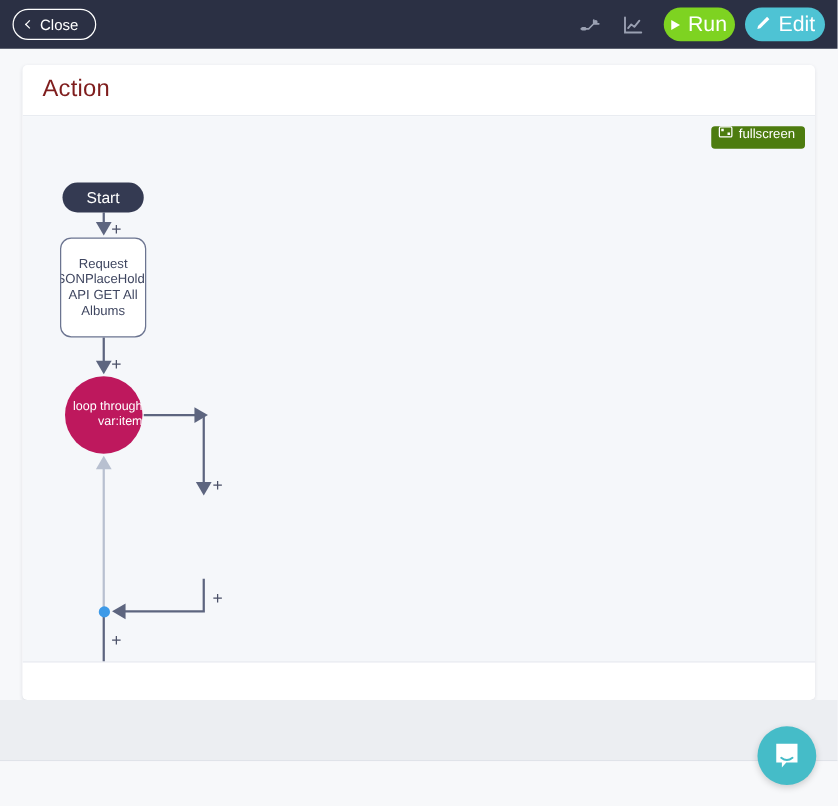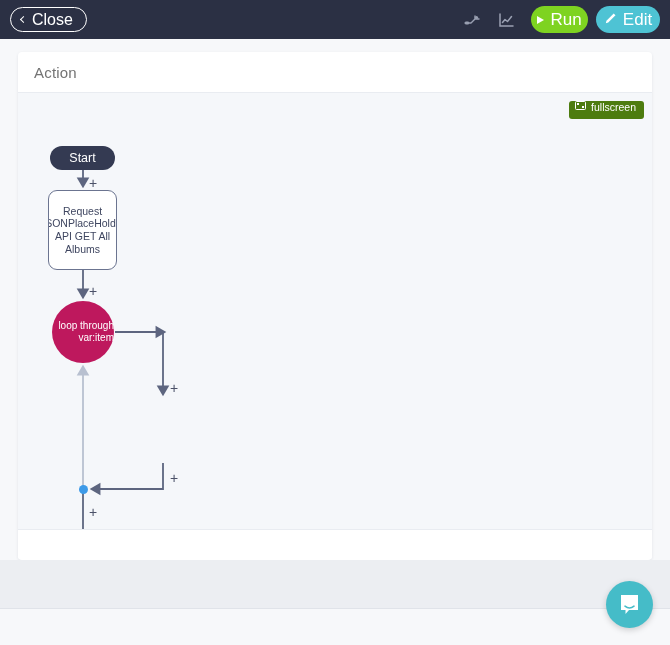--- a/index.html
+++ b/index.html
@@ -17,21 +17,21 @@
     width: 670px; height: 39px;
     background: #2b3044;
     display: flex; align-items: center;
   }
   .close-btn {
     position: absolute; left: 10px; top: 7px;
     height: 25px; padding: 0 13px 0 10px;
     border: 1.6px solid #ffffff;
     border-radius: 13px;
     color: #ffffff;
-    font-size: 16px;
+    font-size: 12px;
     display: flex; align-items: center; gap: 5px;
     background: transparent;
     cursor: pointer;
   }
   .chev-left {
     display: inline-block;
     width: 5px; height: 5px;
     border-left: 1.6px solid #fff;
     border-bottom: 1.6px solid #fff;
     transform: rotate(45deg);
@@ -86,22 +86,22 @@
     box-shadow: 0 1px 3px rgba(30,40,70,.10);
     overflow: hidden;
   }
   .card-header {
     height: 41px;
     border-bottom: 1px solid #e9ecf1;
     display: flex; align-items: center;
     padding-left: 16px;
   }
   .card-header .title {
-    font-size: 15px;
-    color: #737373;
+    font-size: 19px;
+    color: #7f1d1d;
     letter-spacing: .2px;
   }
   .canvas {
     position: relative;
     height: 437px;
     background: #f5f7fa;
     border-bottom: 1px solid #e9ecf1;
     overflow: hidden;
   }
   .card-footer { height: 29px; background: #fff; }

